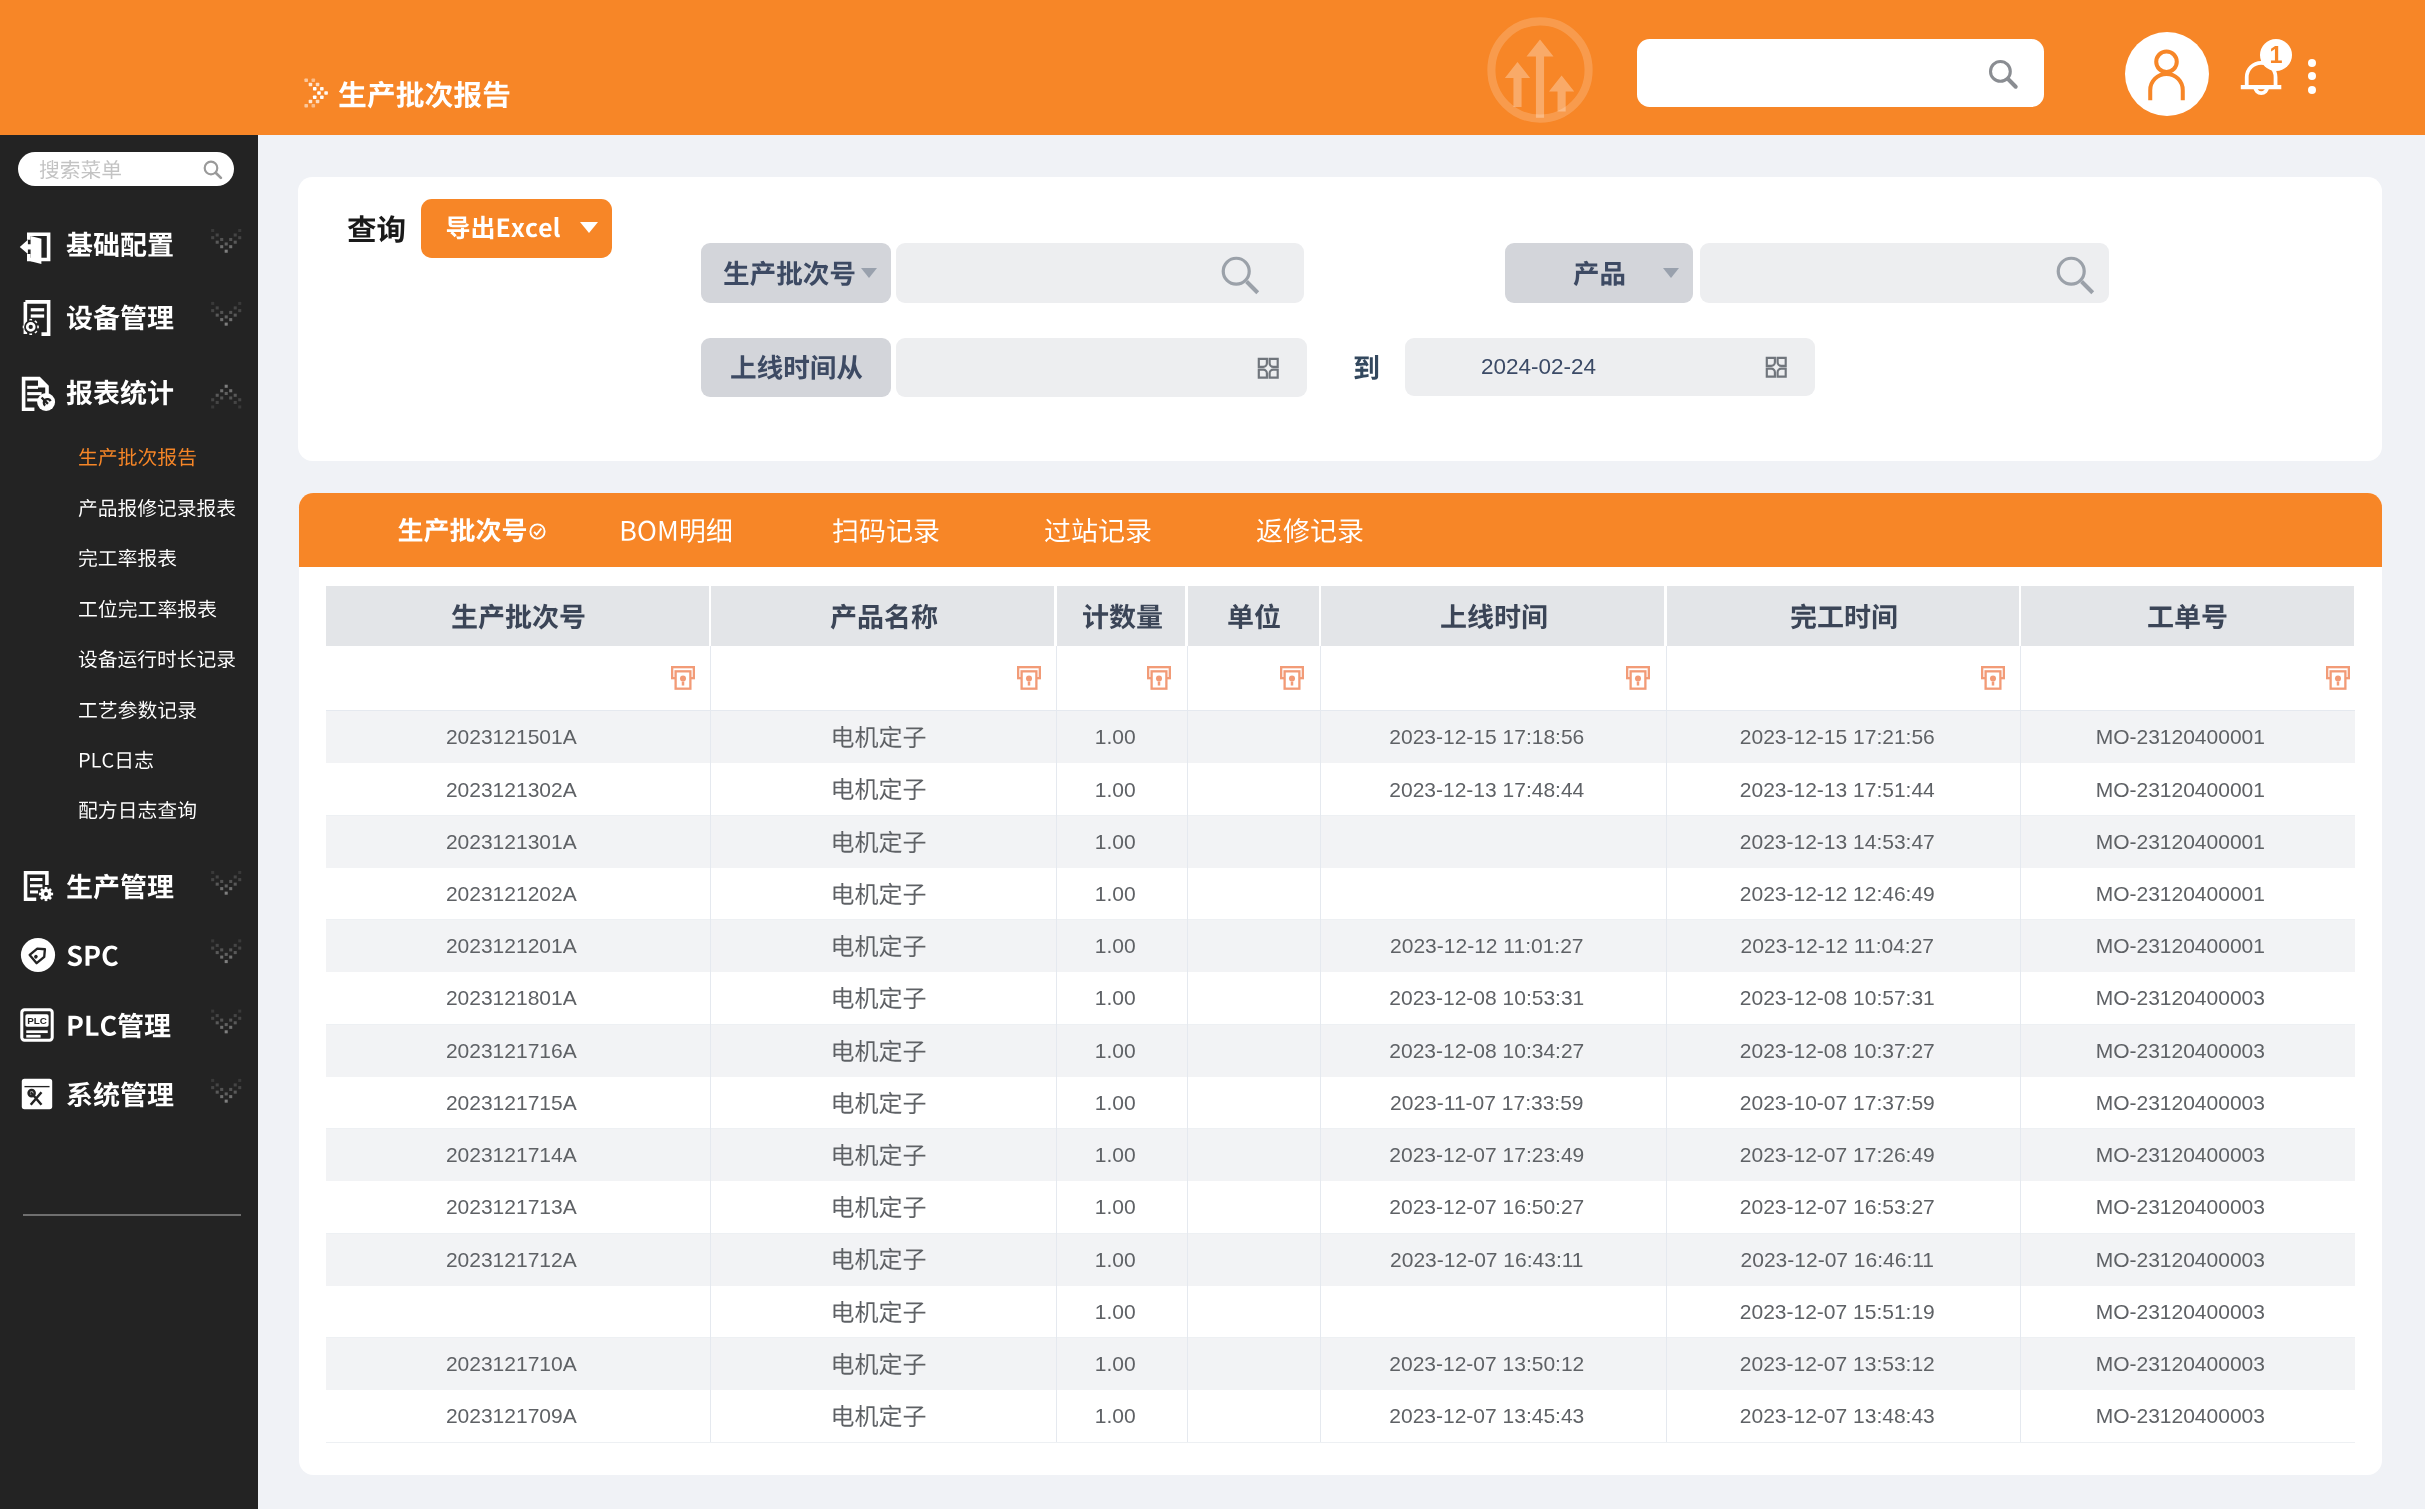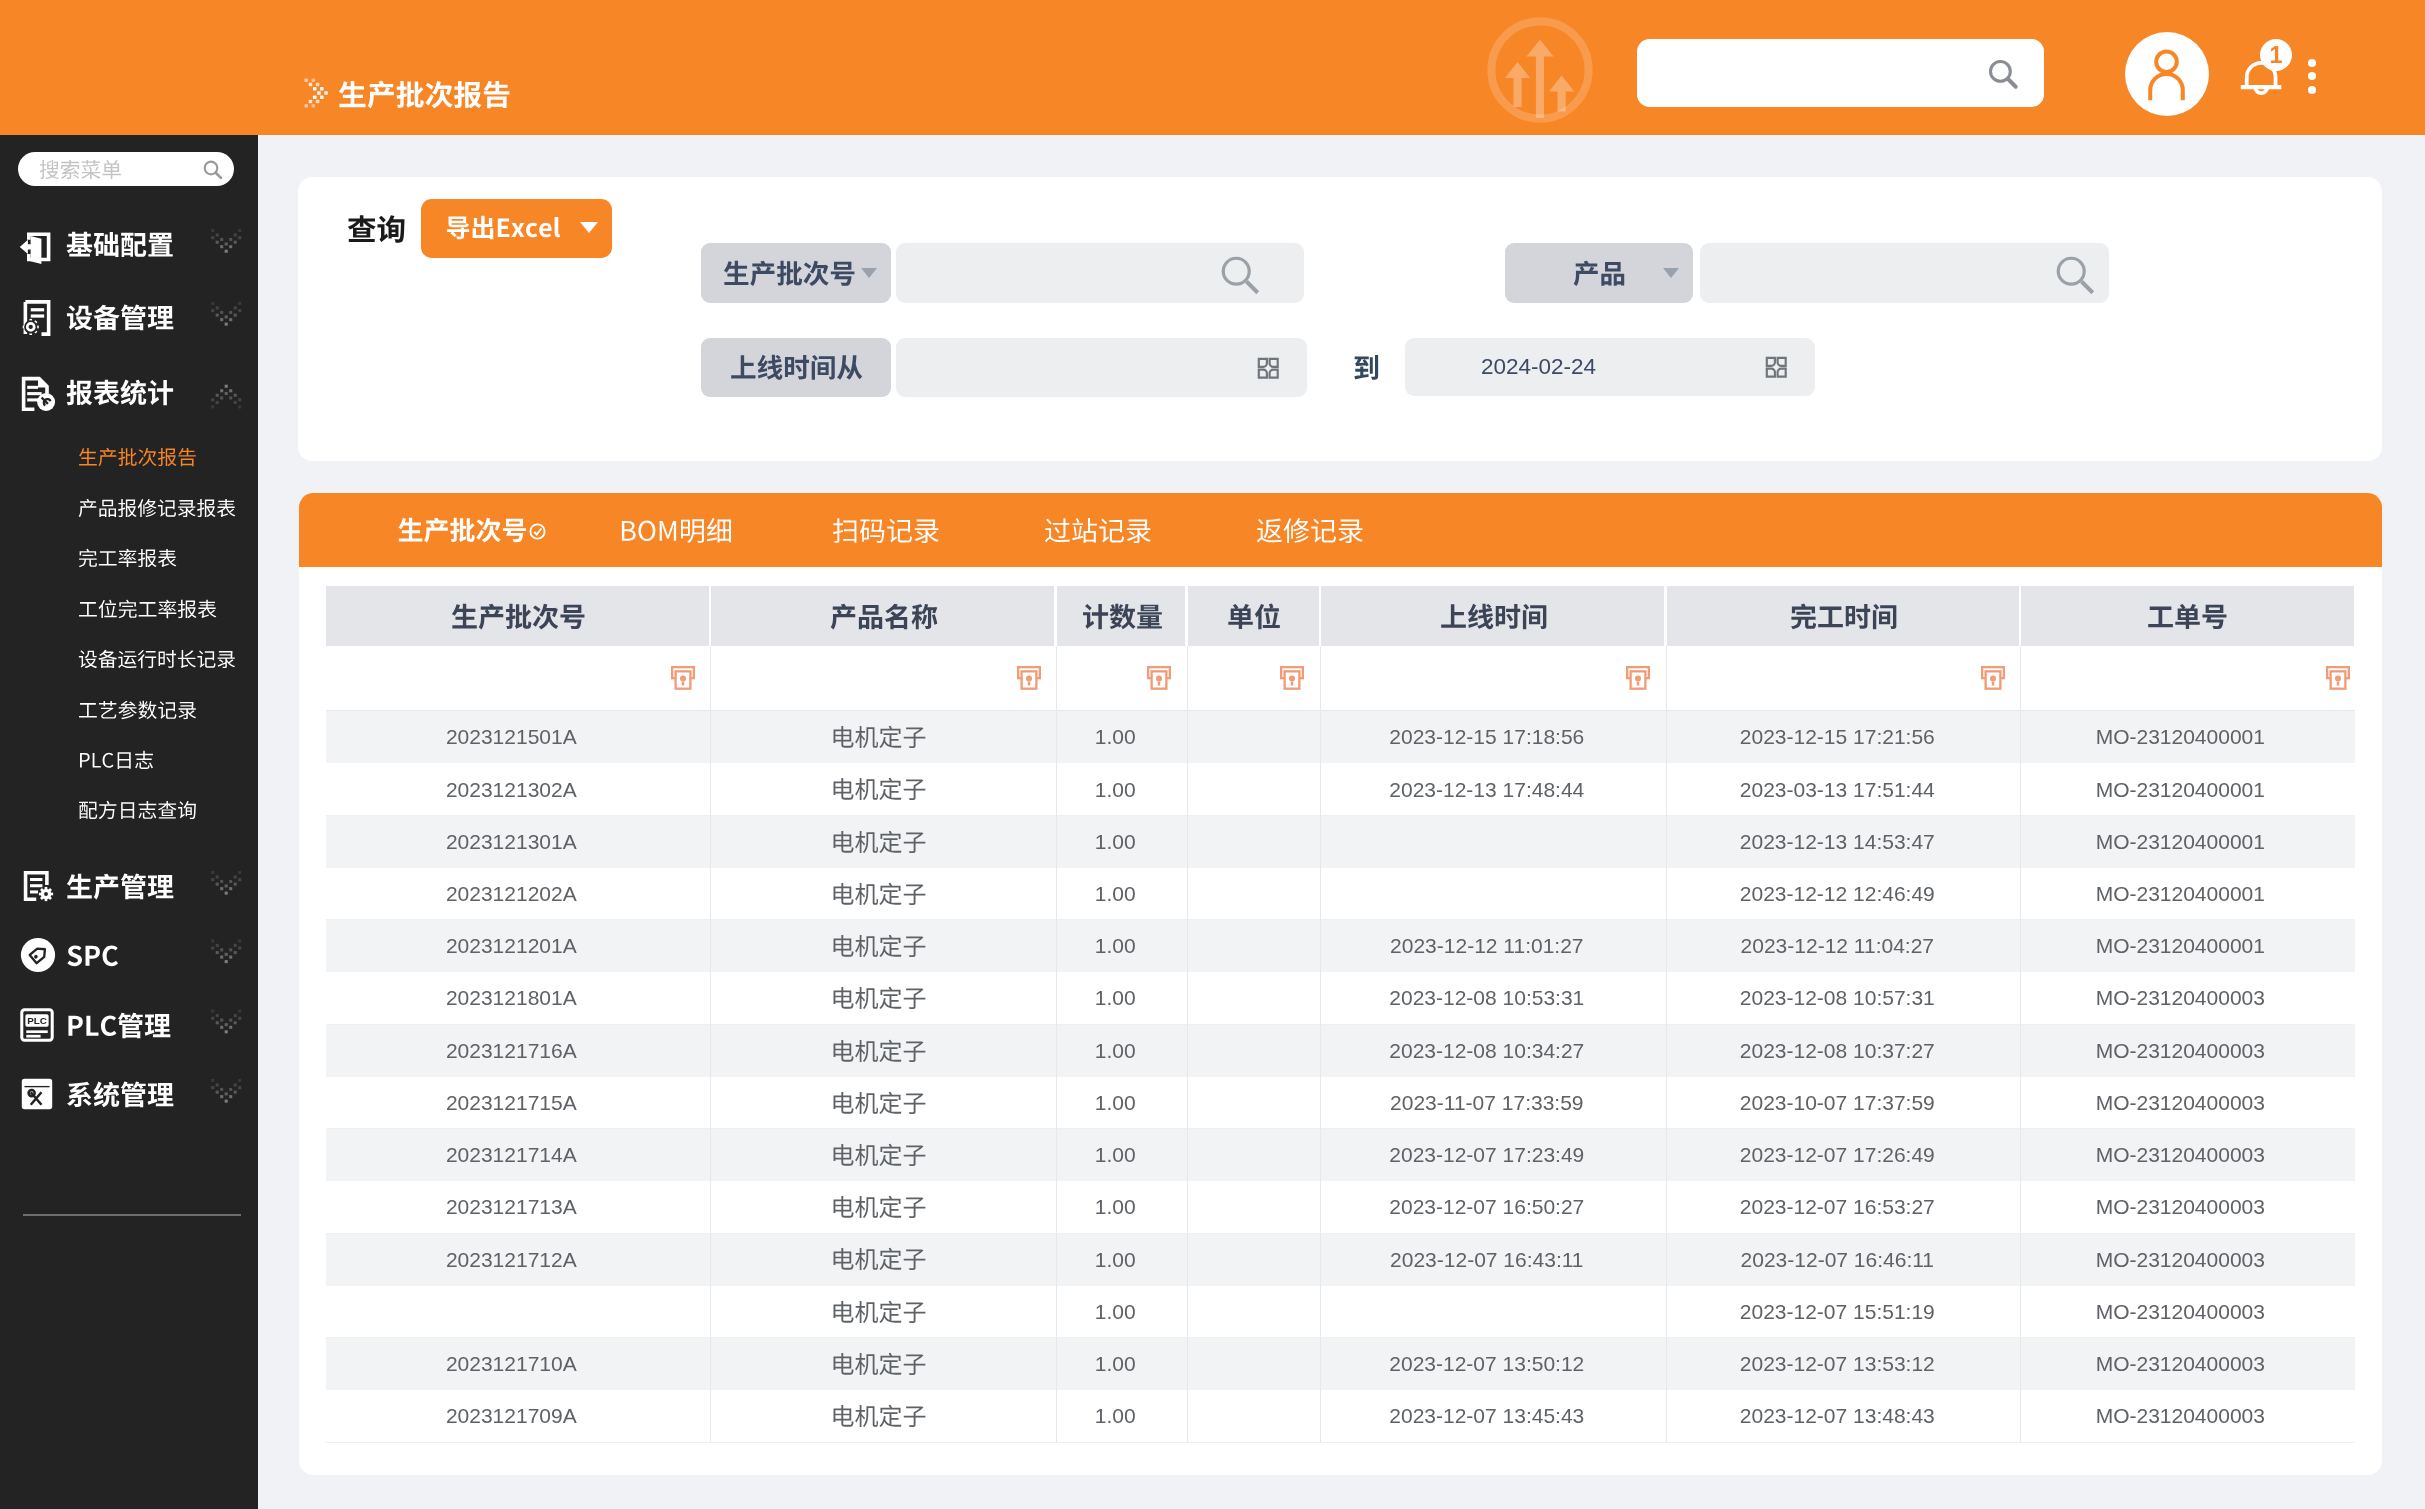--- a/index.html
+++ b/index.html
@@ -754,21 +754,21 @@
     <div style="position:absolute;left:830px;top:777px">
       <svg width="97" height="24" viewBox="0 -880 4000 1000" style="display:block;" fill="#5E6165">
         <use href="#g400_7535" x="0"></use>
         <use href="#g400_673a" x="1000"></use>
         <use href="#g400_5b9a" x="2000"></use>
         <use href="#g400_5b50" x="3000"></use>
       </svg>
     </div>
     <div class="lat" style="left:1057px;top:764px;width:131px;line-height:52px">1.00</div>
     <div class="lat" style="left:1321px;top:764px;width:346px;line-height:52px">2023-12-13 17:48:44</div>
-    <div class="lat" style="left:1667px;top:764px;width:355px;line-height:52px">2023-03-13 17:51:44</div>
+    <div class="lat" style="left:1667px;top:764px;width:355px;line-height:52px">2023-12-13 17:51:44</div>
     <div class="lat" style="left:2021px;top:764px;width:333px;line-height:52px">MO-23120400001</div>
     <div style="position:absolute;left:326px;top:816px;width:2029px;height:52px;background:#F2F3F5"></div>
     <div class="lat" style="left:326px;top:816px;width:385px;line-height:52px">2023121301A</div>
     <div style="position:absolute;left:830px;top:830px">
       <svg width="97" height="24" viewBox="0 -880 4000 1000" style="display:block;" fill="#5E6165">
         <use href="#g400_7535" x="0"></use>
         <use href="#g400_673a" x="1000"></use>
         <use href="#g400_5b9a" x="2000"></use>
         <use href="#g400_5b50" x="3000"></use>
       </svg>

